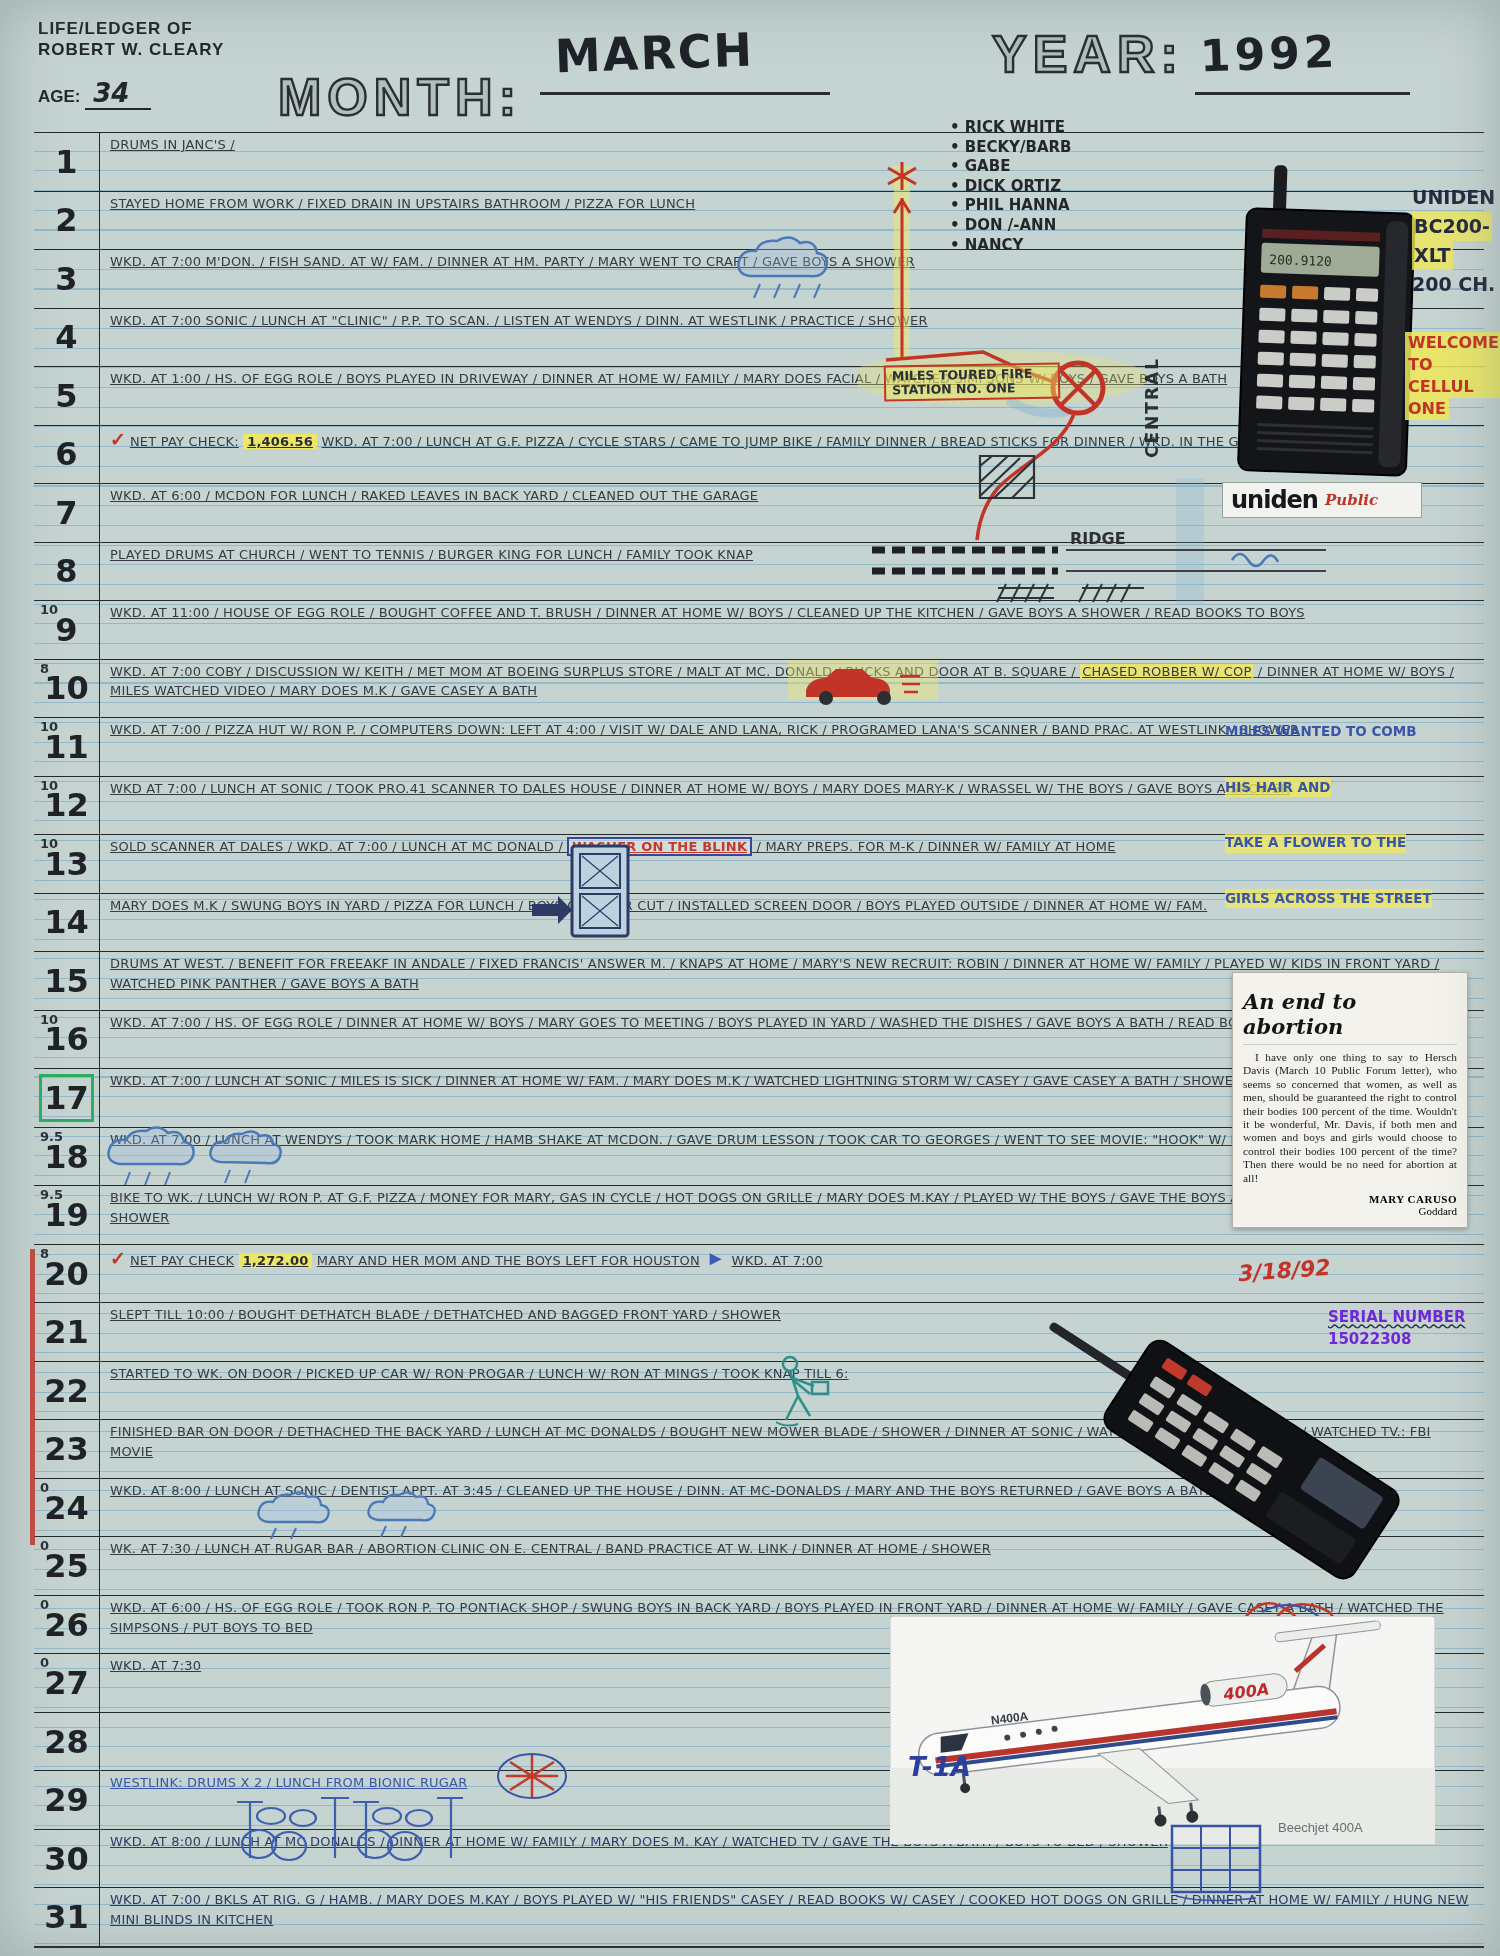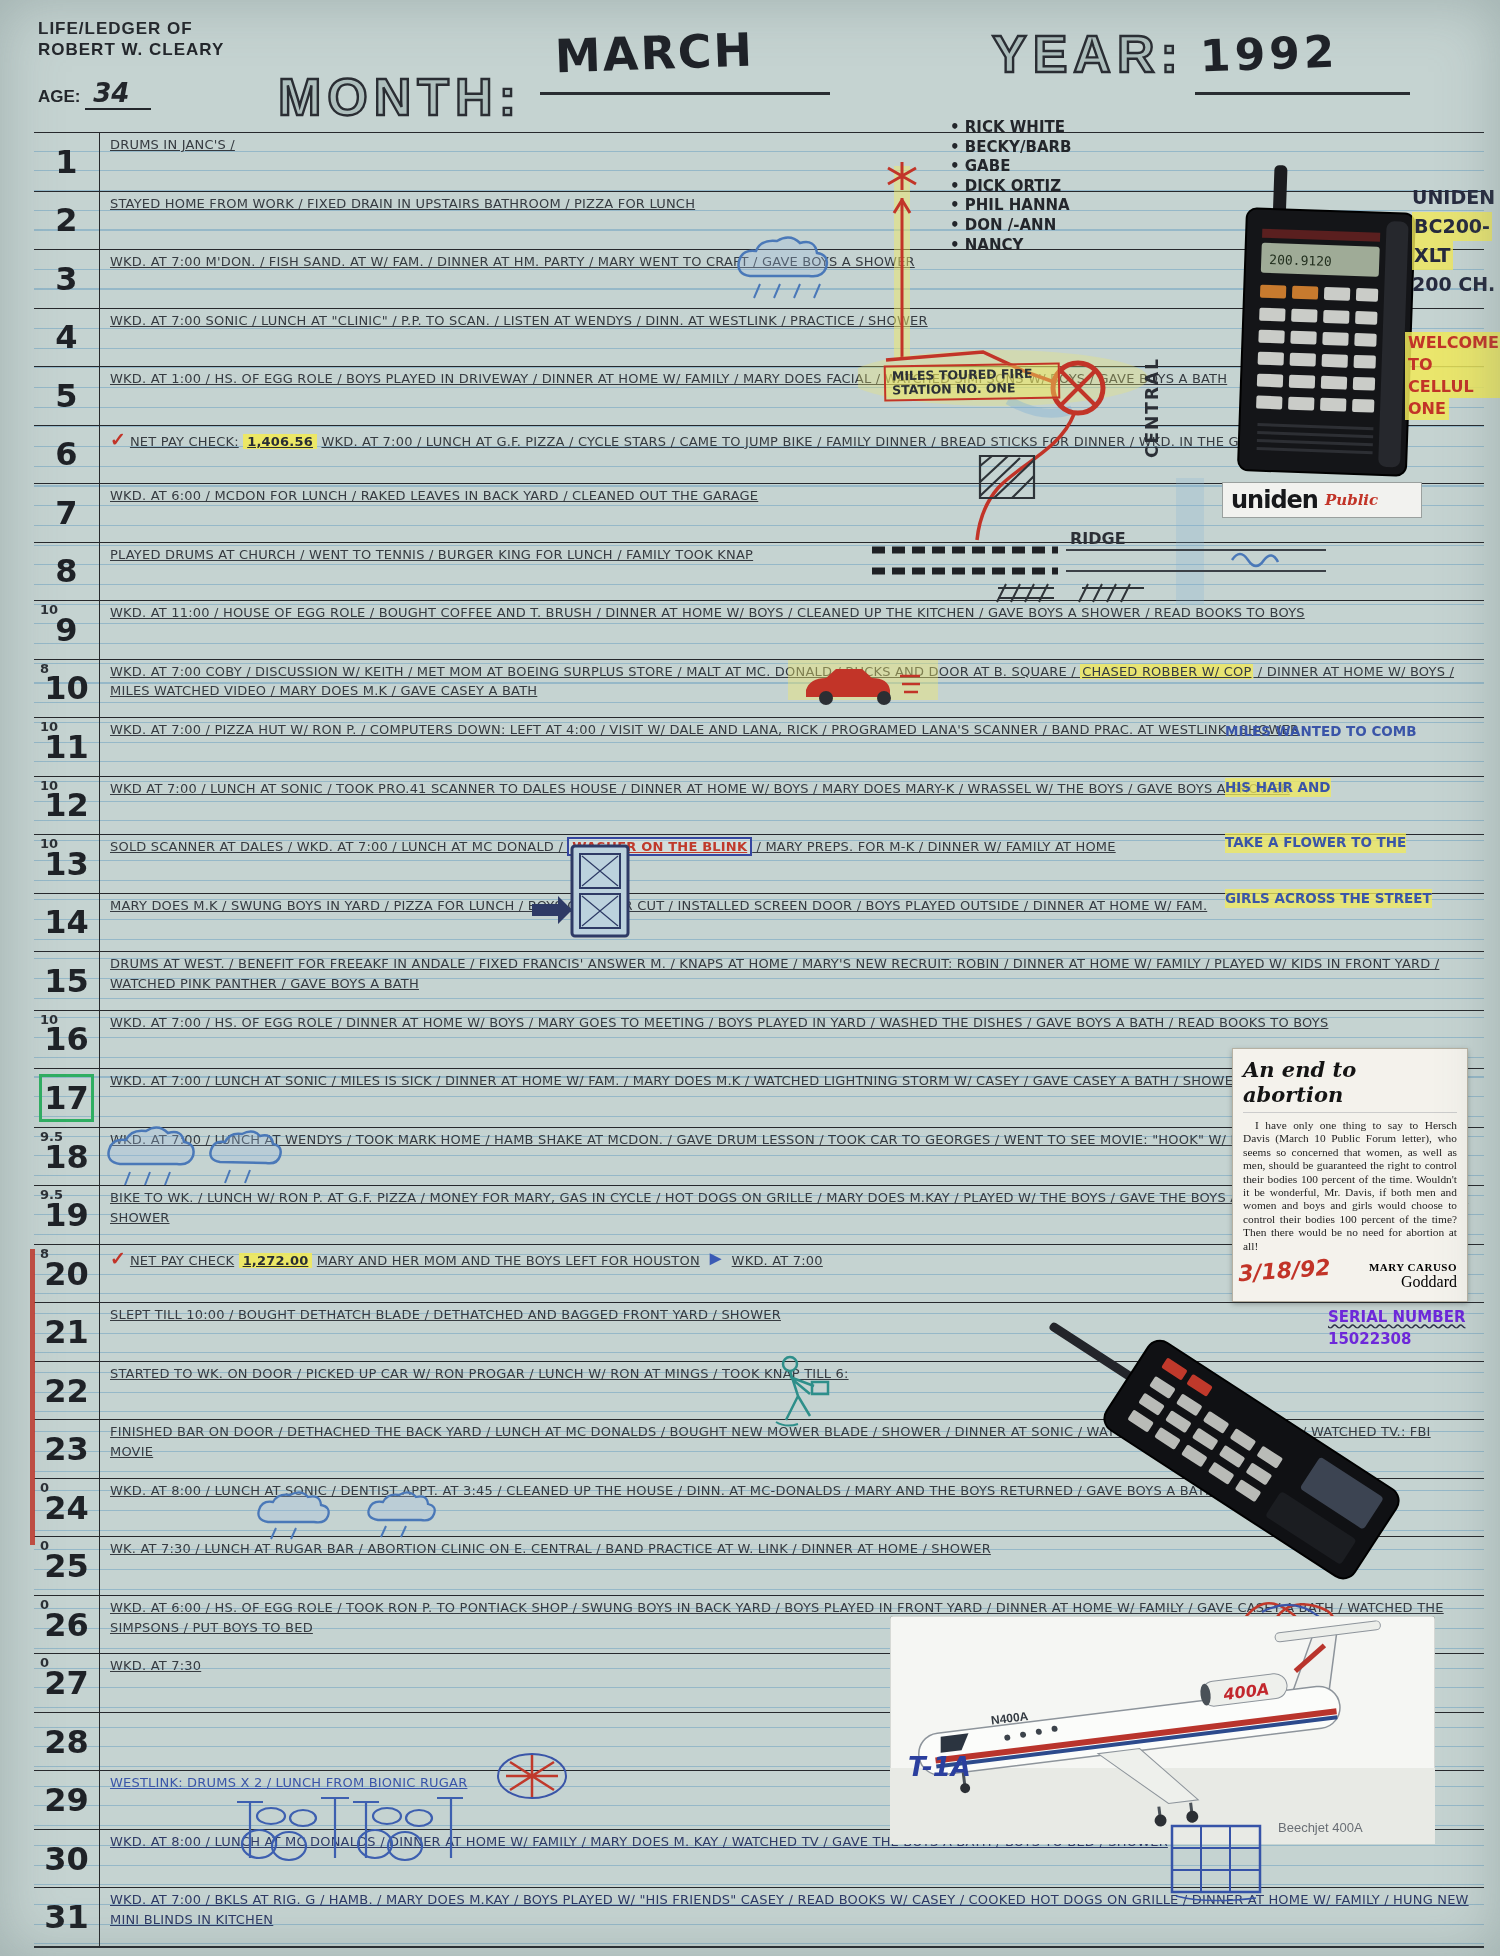--- a/index.html
+++ b/index.html
@@ -42,26 +42,26 @@
   .firebox { left:884px; top:364px; width:176px; border:2.5px solid #c23428; background:rgba(240,233,90,.45); padding:2px 6px; transform:rotate(-1deg);
              font-family:"DejaVu Sans",sans-serif; font-weight:700; font-size:12.5px; line-height:14px; color:#2c3036; }
   .s1notes { left:1412px; top:183px; font-family:"DejaVu Sans",sans-serif; font-weight:700; font-size:19px; line-height:29px; color:#262a3e; }
   .welcome { left:1405px; top:332px; font-family:"DejaVu Sans",sans-serif; font-weight:700; font-size:16px; line-height:22px; color:#c23428; }
   .welcome div { background:rgba(240,233,90,.85); padding:0 3px; display:inline-block; }
   .logo { left:1222px; top:482px; width:200px; height:36px; background:#f2f2ef; border:1px solid #9aa09e; display:flex; align-items:center; padding:0 8px; }
   .logo .b1 { font-family:"DejaVu Sans",sans-serif; font-weight:700; font-size:24px; letter-spacing:-1px; color:#17181b; }
   .logo .b2 { font-family:"DejaVu Serif",serif; font-style:italic; font-weight:700; font-size:15px; color:#c23428; margin-left:7px; }
   .bluenote { left:1225px; top:722px; width:272px; font-family:"DejaVu Sans",sans-serif; font-weight:700; font-size:13.5px; line-height:19.6px; color:#3a55a8; }
   .bluenote .y { background:rgba(240,233,90,.75);margin-top:36px; }
-  .clip { left:1232px; top:1048px; width:236px; background:#f4f2ec; border:1px solid #b6b1a2; box-shadow:0 2px 5px rgba(40,50,50,.35); padding:8px 10px 10px; }
+  .clip { left:1232px; top:972px; width:236px; background:#f4f2ec; border:1px solid #b6b1a2; box-shadow:0 2px 5px rgba(40,50,50,.35); padding:16px 10px 10px; }
   .clip h2 { font-family:"DejaVu Serif",serif; font-style:italic; font-weight:700; font-size:21px; color:#141414; border-bottom:1px solid #ccc; padding-bottom:5px; margin-bottom:6px; }
   .clip p { font-family:"Liberation Serif",serif; font-size:11.4px; line-height:13.4px; text-align:justify; color:#1d1d1d; text-indent:12px; }
   .clip .sig { margin-top:8px; text-align:right; font-family:"Liberation Serif",serif; }
   .clip .sig .nm { font-weight:700; font-size:11px; letter-spacing:.5px; }
-  .clip .sig .ct { font-size:16px; }
+  .clip .sig .ct { font-size:11px; }
   .date92 { left:1238px; top:1258px; font-family:"DejaVu Sans",sans-serif; font-weight:700; font-style:italic; font-size:22px; color:#c23428; transform:rotate(-4deg); }
   .serial { left:1328px; top:1306px; font-family:"DejaVu Sans",sans-serif; font-weight:700; font-size:15px; line-height:22px; color:#6d28d9; }
   .serial .u { text-decoration:underline wavy #2c3146; }
   .t1a { left:908px; top:1752px; font-family:"DejaVu Sans",sans-serif; font-weight:700; font-style:italic; font-size:26px; color:#2b3f9e; }
   .redline { left:30px; top:1249px; width:5px; height:296px; background:#c23428; opacity:.85; }
   .scan2wrap { left:1085px; top:1268px; width:400px; height:140px; transform:rotate(33deg); transform-origin:0 0; }
 </style>
 </head>
 <body>
 

